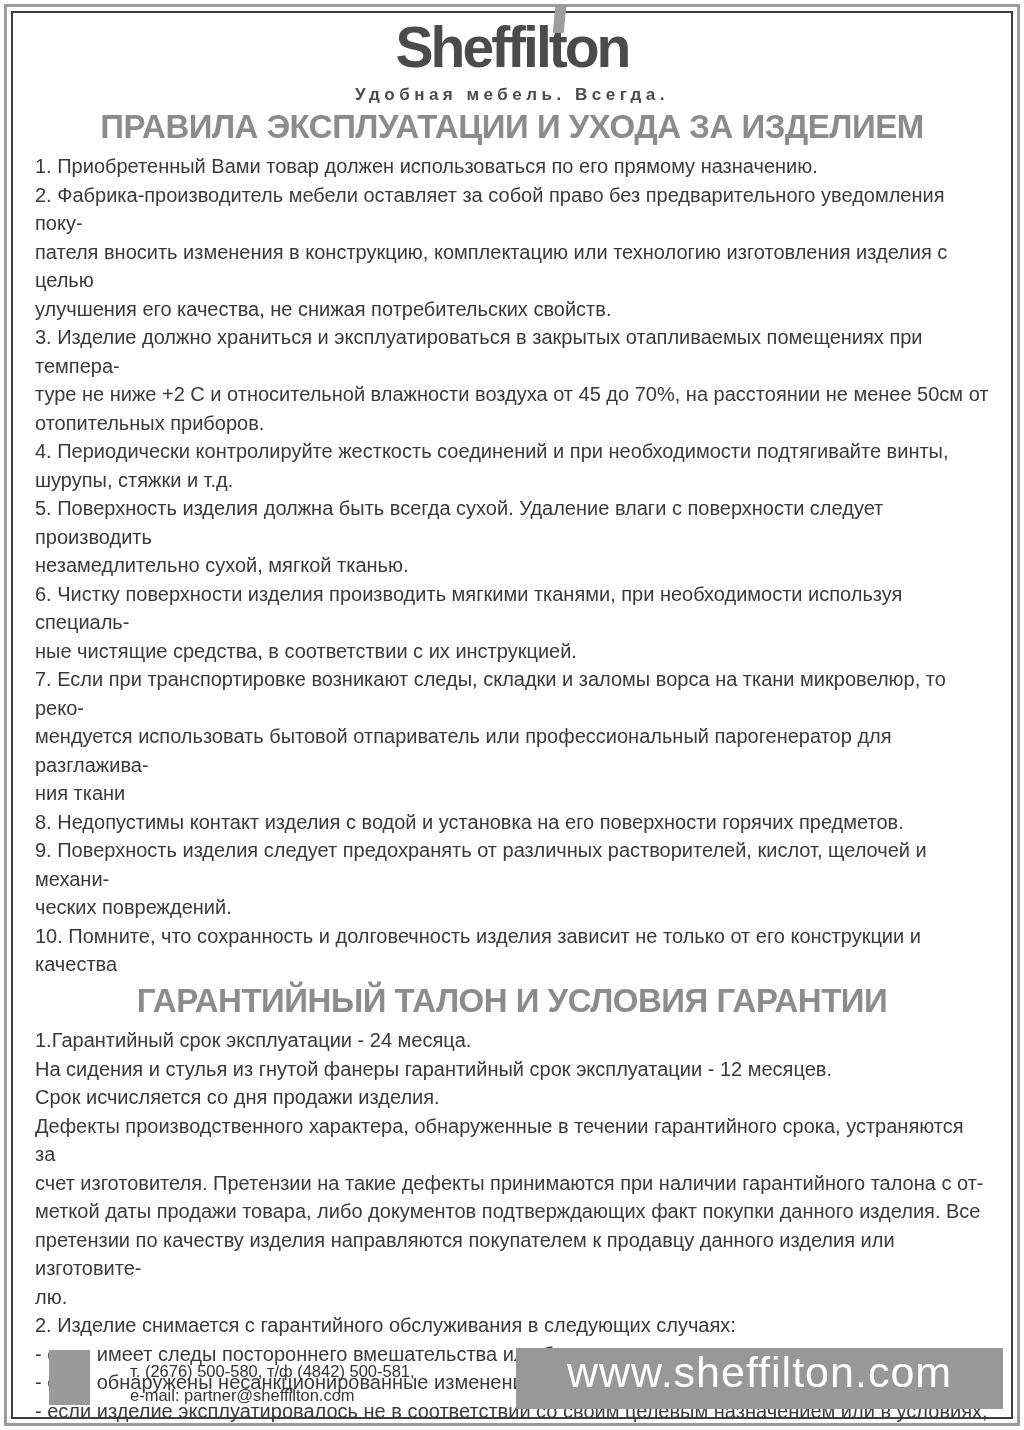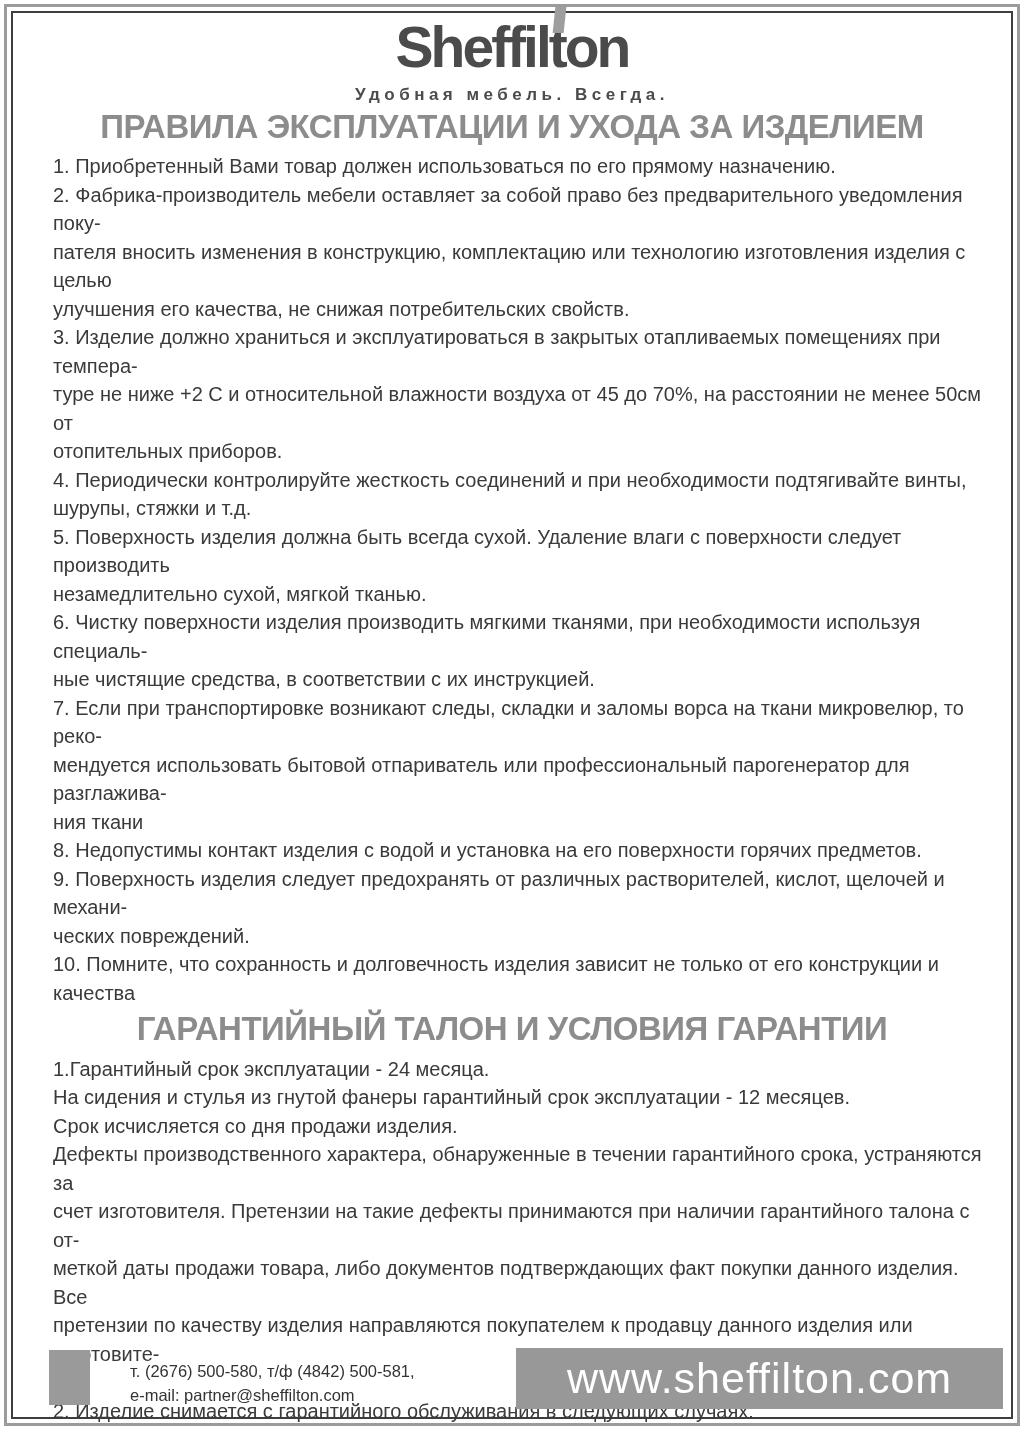--- a/index.html
+++ b/index.html
@@ -17,29 +17,29 @@
                 background:#9e9e9e;transform:skewX(-6deg) rotate(2deg);}
   .tagline{font-size:17px;font-weight:bold;letter-spacing:4.5px;color:#4b4b4b;
            margin-top:9px;text-align:center;}
 
   
   .h-title{text-align:center;font-size:34px;font-weight:bold;color:#8c8c8c;
            letter-spacing:-0.5px;margin:3px 0 7px 0;line-height:1.1;
            transform:scaleX(0.97);transform-origin:center;}
 
   
-  .text-block{font-size:20px;line-height:28.5px;color:#3a3a3a;margin-left:18px;}
+  .text-block{font-size:20px;line-height:28.5px;color:#3a3a3a;}
   .text-block p{margin:0;white-space:pre-line;}
 
   
   .footer{position:absolute;left:22px;right:8px;bottom:8px;height:62px;}
   .stamp-box{position:absolute;left:14px;bottom:4px;width:41px;height:55px;background:#9a9a9a;}
   .address{position:absolute;left:95px;bottom:2px;font-size:16.5px;line-height:23.5px;color:#333333;}
   .web-band{position:absolute;right:0;bottom:0;width:487px;height:61px;background:#989898;
-            display:flex;align-items:center;justify-content:center;}
+            display:flex;align-items:flex-start;justify-content:center;}
   .web-band span{color:#ffffff;font-size:43px;letter-spacing:1px;}
 </style>
 </head>
 <body>
 
 <div class="page">
   <div class="frame-outer">
     <div class="frame-inner">
       <div class="content">
 

